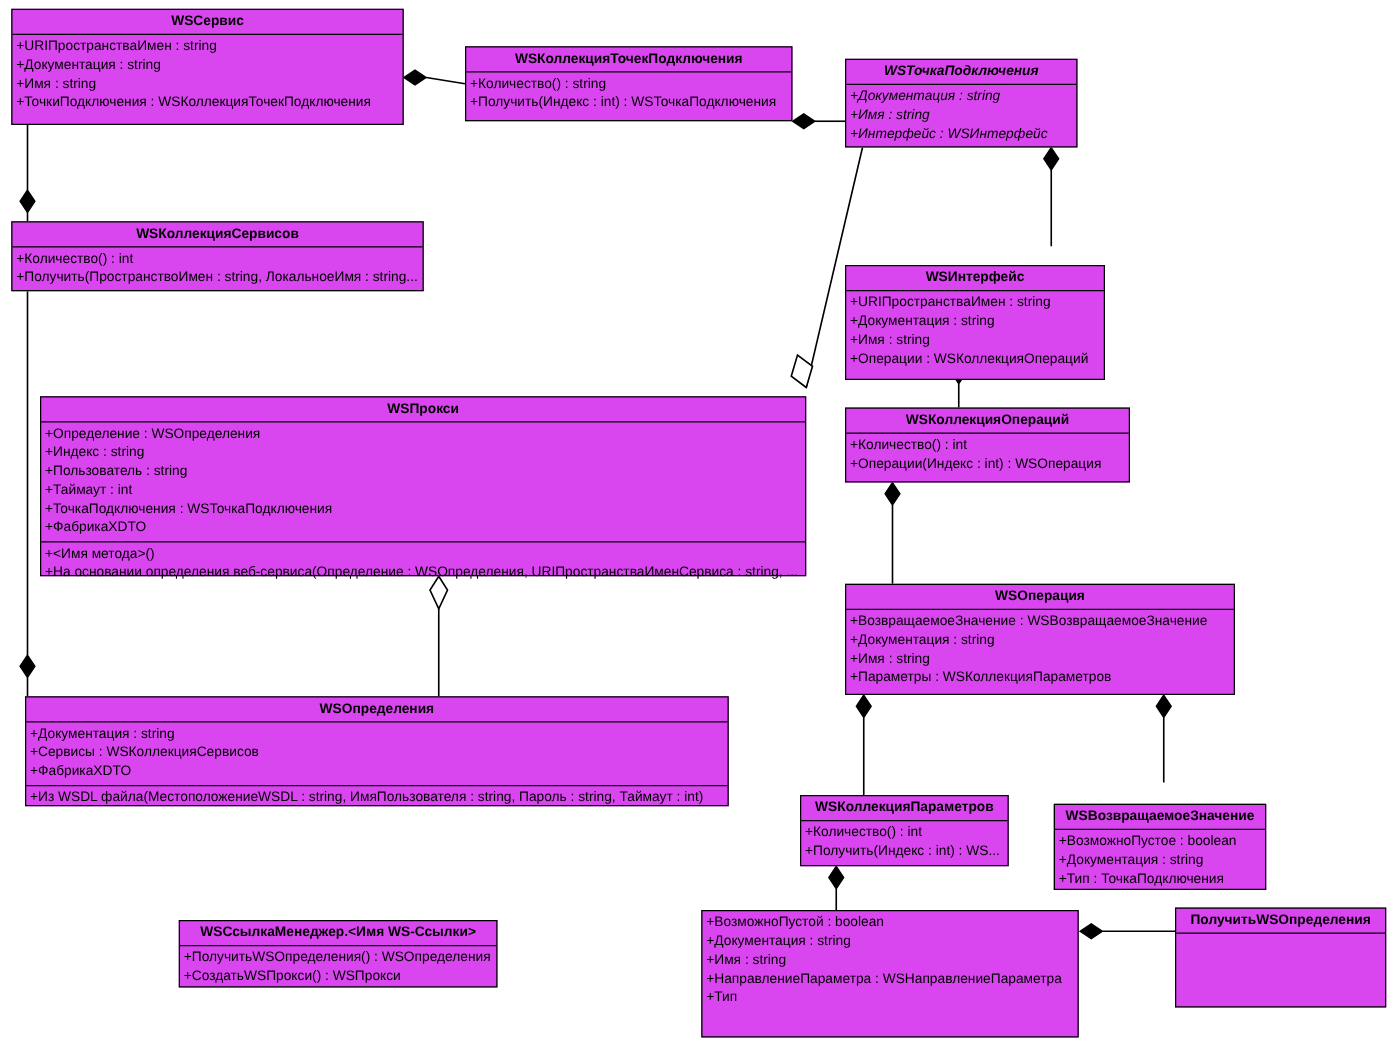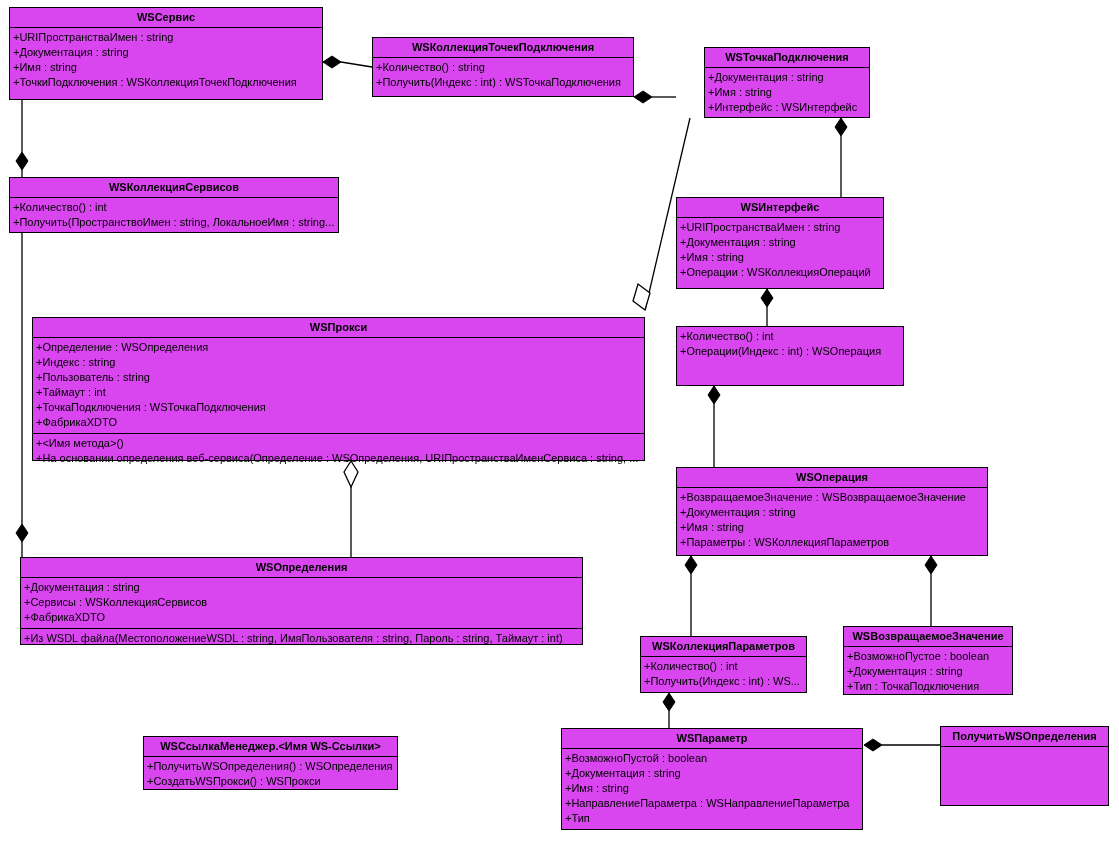--- a/index.html
+++ b/index.html
@@ -149,45 +149,46 @@
           <div class="uml-member">+ТочкиПодключения : WSКоллекцияТочекПодключения</div>
         </div>
       </div>
       <div class="uml-class" style="left: 372px; top: 37px; width: 262px; height: 60px;">
         <div class="uml-title">WSКоллекцияТочекПодключения</div>
         <div class="uml-compartment flexfill">
           <div class="uml-member">+Количество() : string</div>
           <div class="uml-member">+Получить(Индекс : int) : WSТочкаПодключения</div>
         </div>
       </div>
-      <div class="uml-class" style="left: 704px; top: 47px; width: 166px; height: 71px;">
+      <div class="uml-class" style="left: 676px; top: 47px; width: 186px; height: 71px; font-style: italic;">
         <div class="uml-title">WSТочкаПодключения</div>
         <div class="uml-compartment flexfill">
           <div class="uml-member">+Документация : string</div>
           <div class="uml-member">+Имя : string</div>
           <div class="uml-member">+Интерфейс : WSИнтерфейс</div>
         </div>
       </div>
       <div class="uml-class" style="left: 9px; top: 177px; width: 330px; height: 56px;">
         <div class="uml-title">WSКоллекцияСервисов</div>
         <div class="uml-compartment flexfill">
           <div class="uml-member">+Количество() : int</div>
           <div class="uml-member">+Получить(ПространствоИмен : string, ЛокальноеИмя : string...</div>
         </div>
       </div>
-      <div class="uml-class" style="left: 676px; top: 197px; width: 208px; height: 92px;">
+      <div class="uml-class" style="left: 676px; top: 212px; width: 208px; height: 92px;">
         <div class="uml-title">WSИнтерфейс</div>
         <div class="uml-compartment flexfill">
           <div class="uml-member">+URIПространстваИмен : string</div>
           <div class="uml-member">+Документация : string</div>
           <div class="uml-member">+Имя : string</div>
           <div class="uml-member">+Операции : WSКоллекцияОпераций</div>
         </div>
       </div>
       <div class="uml-class" style="left: 676px; top: 326px; width: 228px; height: 60px;">
+        <div class="uml-title">WSКоллекцияОпераций</div>
         <div class="uml-compartment flexfill">
           <div class="uml-member">+Количество() : int</div>
           <div class="uml-member">+Операции(Индекс : int) : WSОперация</div>
         </div>
       </div>
       <div class="uml-class" style="left: 32px; top: 317px; width: 613px; height: 144px;">
         <div class="uml-title">WSПрокси</div>
         <div class="uml-compartment">
           <div class="uml-member">+Определение : WSОпределения</div>
           <div class="uml-member">+Индекс : string</div>
@@ -221,37 +222,36 @@
           <div class="uml-member">+Из WSDL файла(МестоположениеWSDL : string, ИмяПользователя : string, Пароль : string, Таймаут : int)</div>
         </div>
       </div>
       <div class="uml-class" style="left: 640px; top: 636px; width: 167px; height: 57px;">
         <div class="uml-title">WSКоллекцияПараметров</div>
         <div class="uml-compartment flexfill">
           <div class="uml-member">+Количество() : int</div>
           <div class="uml-member">+Получить(Индекс : int) : WS...</div>
         </div>
       </div>
-      <div class="uml-class" style="left: 843px; top: 626px; width: 170px; height: 69px;">
+      <div class="uml-class" style="left: 843px; top: 643px; width: 170px; height: 69px;">
         <div class="uml-title">WSВозвращаемоеЗначение</div>
         <div class="uml-compartment flexfill">
           <div class="uml-member">+ВозможноПустое : boolean</div>
           <div class="uml-member">+Документация : string</div>
           <div class="uml-member">+Тип : ТочкаПодключения</div>
         </div>
       </div>
       <div class="uml-class" style="left: 143px; top: 736px; width: 255px; height: 54px;">
         <div class="uml-title">WSСсылкаМенеджер.&lt;Имя WS-Ссылки&gt;</div>
         <div class="uml-compartment flexfill">
           <div class="uml-member">+ПолучитьWSОпределения() : WSОпределения</div>
           <div class="uml-member">+СоздатьWSПрокси() : WSПрокси</div>
         </div>
       </div>
       <div class="uml-class" style="left: 561px; top: 728px; width: 302px; height: 102px;">
-        <div class="uml-title">WSПараметр</div>
         <div class="uml-compartment flexfill">
           <div class="uml-member">+ВозможноПустой : boolean</div>
           <div class="uml-member">+Документация : string</div>
           <div class="uml-member">+Имя : string</div>
           <div class="uml-member">+НаправлениеПараметра : WSНаправлениеПараметра</div>
           <div class="uml-member">+Тип</div>
         </div>
       </div>
       <div class="uml-class" style="left: 940px; top: 726px; width: 169px; height: 80px;">
         <div class="uml-title">ПолучитьWSОпределения</div>

